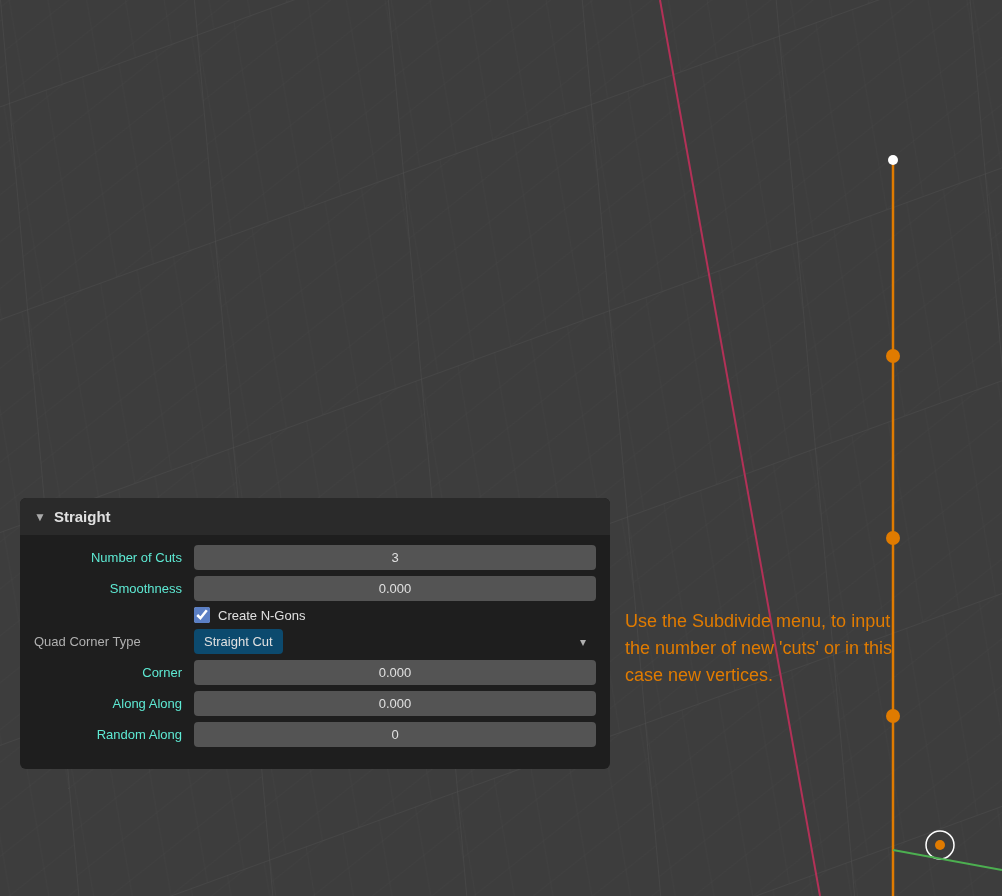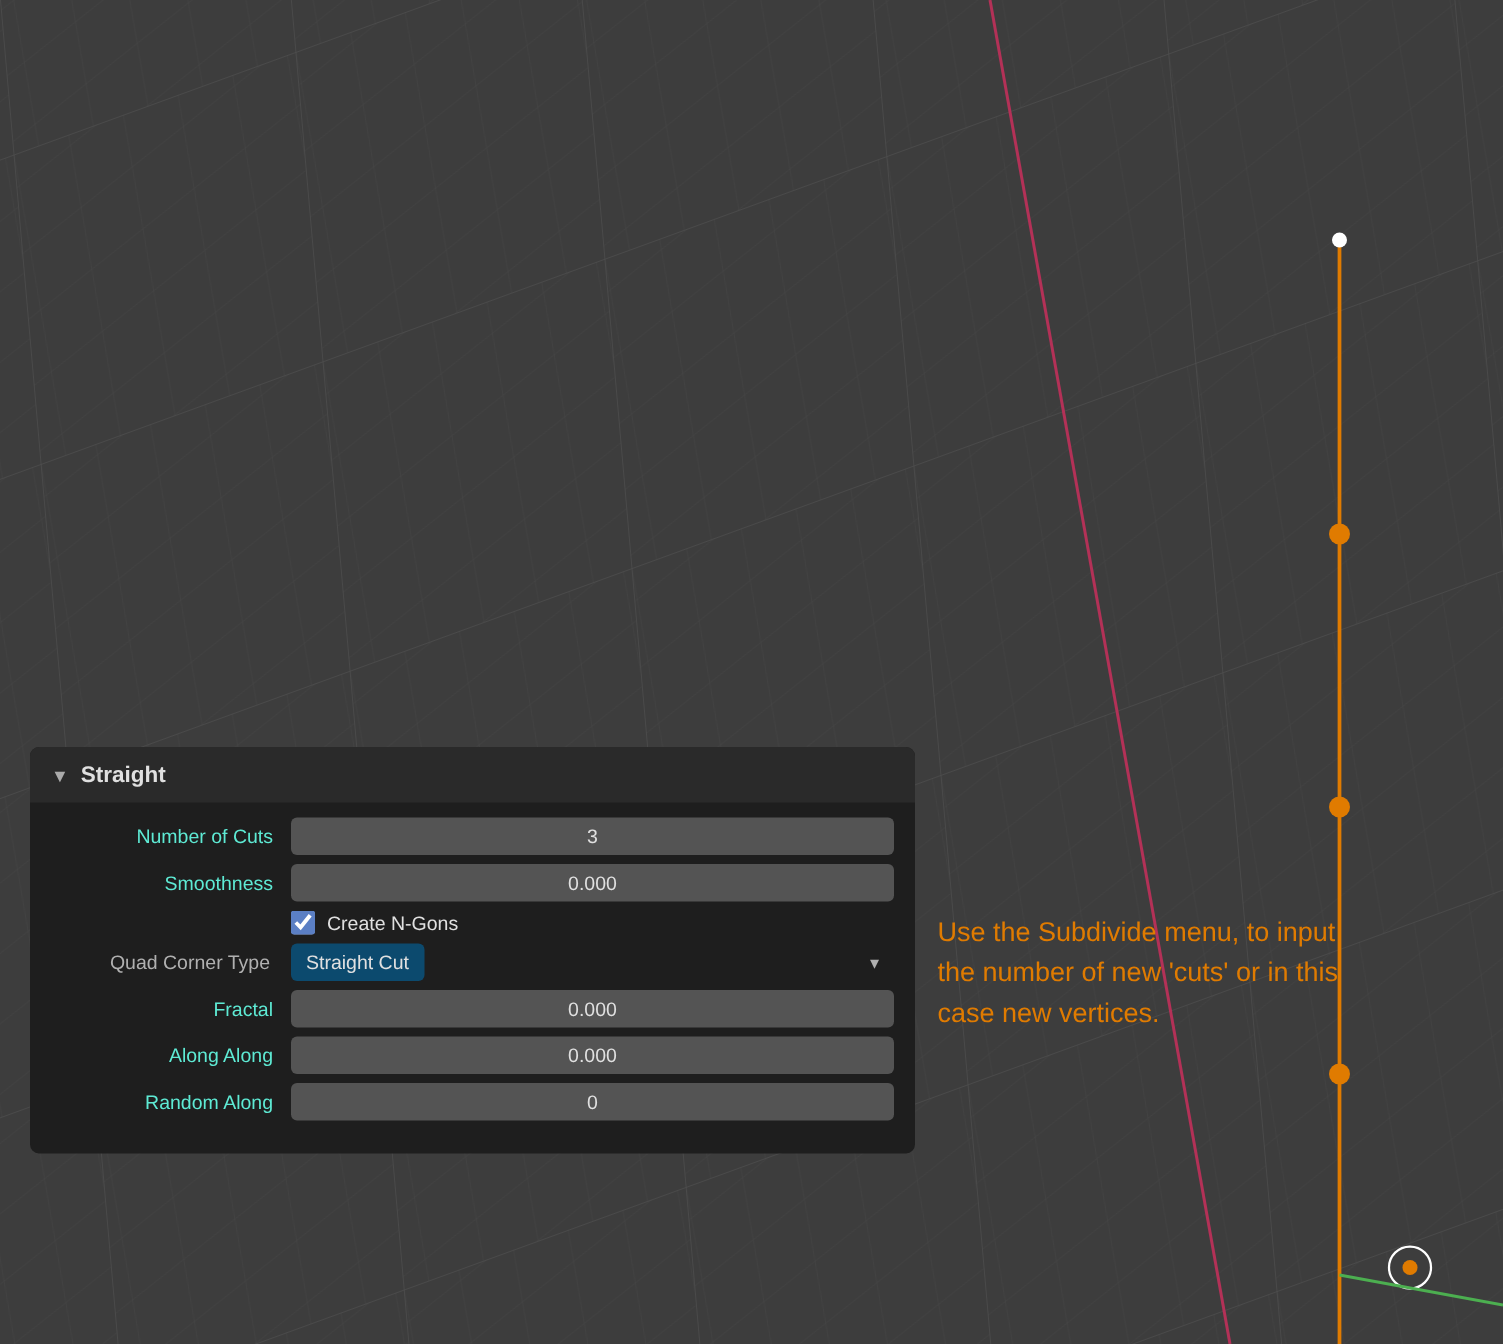--- a/index.html
+++ b/index.html
@@ -124,21 +124,21 @@
     }
 
     .dropdown-row {
       display: flex;
       align-items: center;
       margin-bottom: 6px;
     }
 
     .dropdown-label {
       min-width: 160px;
-      text-align: right;
+      text-align: left;
       padding-right: 14px;
       font-size: 13px;
       color: #b0b0b0;
     }
 
     .dropdown-select {
       flex: 1;
       background: #0c4a6e;
       border: none;
       border-radius: 4px;
@@ -233,21 +233,21 @@
         <select class="dropdown-select">
           <option>Straight Cut</option>
           <option>Inner Vert</option>
           <option>Path</option>
           <option>Fan</option>
         </select>
       </div>
     </div>
 
     <div class="field-row">
-      <span class="field-label">Fractal</span>
+      <span class="field-label">Corner</span>
       <input type="text" class="field-input" value="0.000" style="">
     </div>
 
     <div class="field-row">
       <span class="field-label">Along Along</span>
       <input type="text" class="field-input" value="0.000" style="">
     </div>
 
     <div class="field-row">
       <span class="field-label">Random Along</span>

